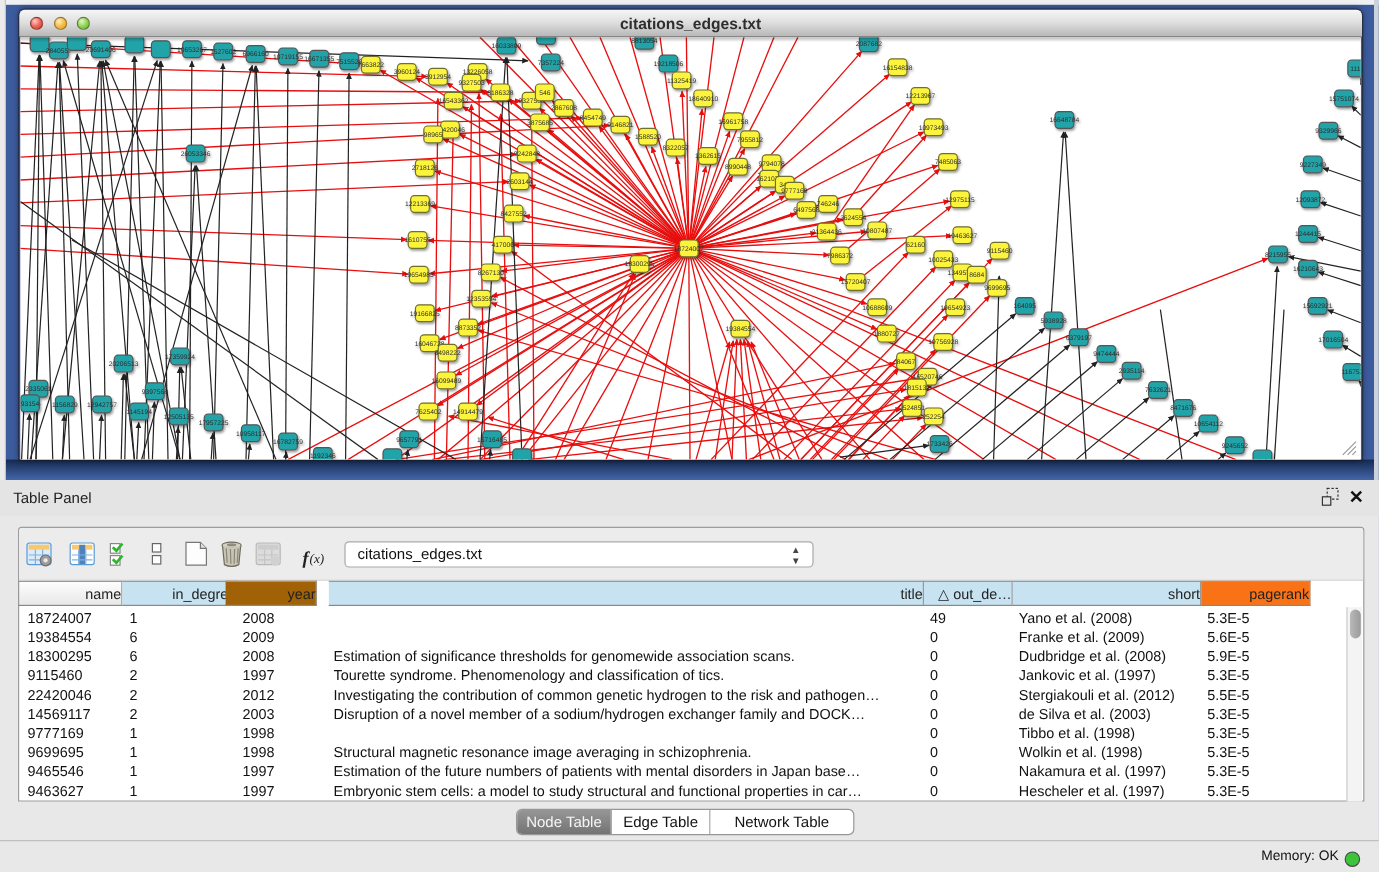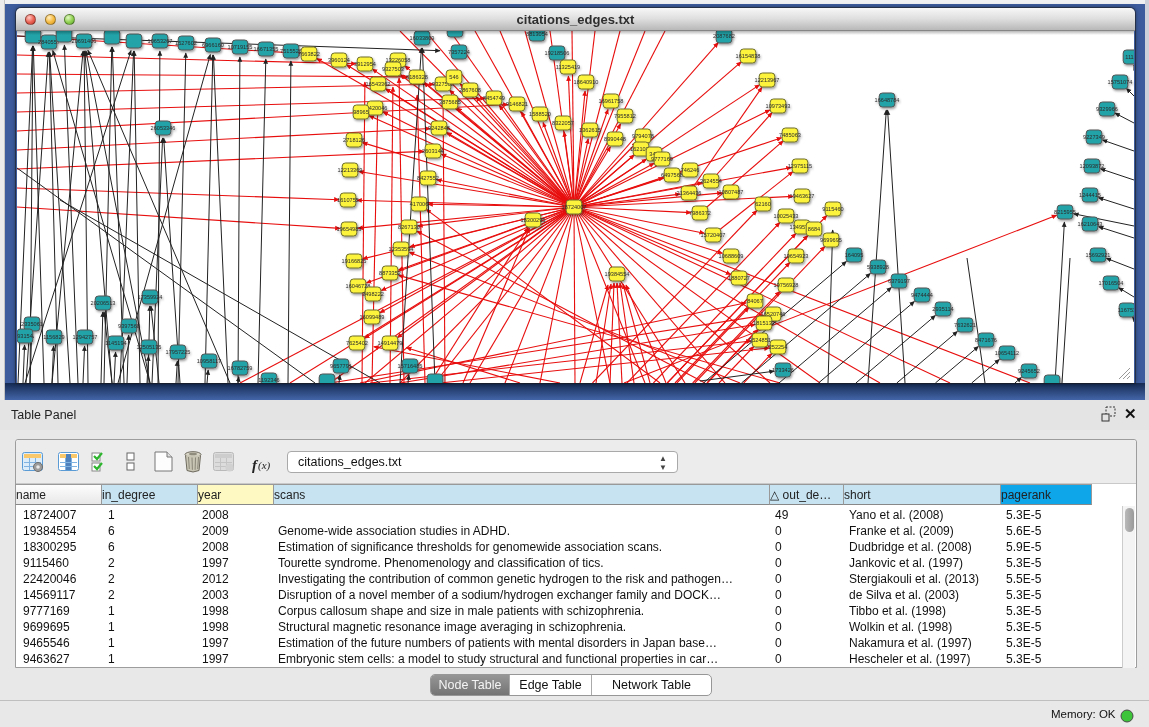--- a/index.html
+++ b/index.html
@@ -15,21 +15,21 @@
 #canvas { position:absolute; left:17px; top:31px; width:1117px; height:352px; background:#fff; overflow:hidden; }
 #canvas .shadow { position:absolute; left:0; top:0; width:100%; height:4px; background:linear-gradient(to bottom,rgba(0,0,0,.28),rgba(0,0,0,0)); z-index:5; }
 #grip { position:absolute; left:1117px; top:366px; width:14px; height:14px; z-index:6; }
 #tp { position:absolute; left:0; top:400px; width:1149px; height:327px; background:#e8e8e8; }
 #tp .hdr { position:absolute; left:0; top:0; width:1149px; height:30px; background:#e4e4e4; }
 #tp .hdr .title { position:absolute; left:11px; top:8px; font-size:12.5px; color:#222; }
 #tp .hdr .close { position:absolute; left:1124px; top:5px; font-size:15px; font-weight:bold; color:#111; }
 #frame { position:absolute; left:15px; top:39px; width:1122px; height:229px; background:#fff; border:1px solid #9d9d9d; border-radius:3px 3px 0 0; }
 #toolbar { position:absolute; left:0; top:0; width:1120px; height:44px; background:#ececec; border-bottom:1px solid #c9c9c9; border-radius:3px 3px 0 0; }
 #combo { position:absolute; left:271px; top:11px; width:391px; height:22px; background:#fff; border:1px solid #a9a9a9; border-radius:4px; font-size:12.5px; color:#111; line-height:20px; padding-left:10px; }
-.thead { position:absolute; top:84px; height:21px; font-size:12px; color:#222; text-align:left; line-height:21px; border-right:1px solid #999; border-top:1px solid #999; border-bottom:1px solid #888; }
+.thead { position:absolute; top:84px; height:21px; font-size:12px; color:#222; text-align:right; line-height:21px; border-right:1px solid #999; border-top:1px solid #999; border-bottom:1px solid #888; }
 .trow { position:absolute; left:15px; width:1105px; height:16px; font-size:12px; color:#111; }
 .trow span { position:absolute; white-space:nowrap; overflow:hidden; line-height:16px; }
 #tabs { position:absolute; left:430px; top:674px; height:22px; border:1px solid #979797; border-radius:5px; background:#fff; font-size:12.5px; }
 #tabs div { float:left; height:20px; line-height:20px; text-align:center; color:#111; }
 #status { position:absolute; left:0; top:700px; width:1149px; height:27px; background:#e8e8e8; border-top:1px solid #bfbfbf; font-size:11.5px; color:#111; }
 </style></head>
 <body>
 <div id="net">
   <div class="botstrip"></div>
   <div class="topstrip"></div>
@@ -611,39 +611,38 @@
         </g>
 
         <text x="236" y="30" font-family="Liberation Serif, serif" font-style="italic" font-weight="bold" font-size="15" fill="#222">f</text>
         <text x="242" y="29" font-family="Liberation Serif, serif" font-style="italic" font-size="11" fill="#222">(x)</text>
       </svg>
     </div>
     <div id="combo">citations_edges.txt<span style="position:absolute;right:10px;top:2px;color:#444;font-size:8px;line-height:9px">▲<br>▼</span></div>
   </div>
   <div class="thead" style="left:15px;width:87px;background:linear-gradient(to bottom,#fdfdfd,#e8e8e8);border-left:1px solid #999">name</div>
   <div class="thead" style="left:102px;width:96px;background:#c7e3f2">in_degree</div>
-  <div class="thead" style="left:198px;width:76px;background:#fef9c3">year</div>
-  <div class="thead" style="left:274px;width:496px;background:#c7e3f2">scans</div>
+  <div class="thead" style="left:188px;width:76px;background:#a16207">year</div>
+  <div class="thead" style="left:274px;width:496px;background:#c7e3f2">title</div>
   <div class="thead" style="left:770px;width:74px;background:#c7e3f2">△ out_de…</div>
   <div class="thead" style="left:844px;width:157px;background:#c7e3f2">short</div>
-  <div class="thead" style="left:1001px;width:91px;background:#0ea5e9">pagerank</div>
+  <div class="thead" style="left:1001px;width:91px;background:#f97316">pagerank</div>
 </div>
 <div class="trow" style="top:507px">
  <span style="left:8px">18724007</span>
     <span style="left:93px">1</span>
  <span style="left:187px">2008</span>
  <span style="left:760px">49</span>
     <span style="left:834px">Yano et al. (2008)</span>
  <span style="left:991px">5.3E-5</span>
   </div>
 <div class="trow" style="top:523px">
  <span style="left:8px">19384554</span>
     <span style="left:93px">6</span>
  <span style="left:187px">2009</span>
-    <span style="left:263px;width:496px">Genome-wide association studies in ADHD.</span>
  <span style="left:760px">0</span>
     <span style="left:834px">Franke et al. (2009)</span>
  <span style="left:991px">5.6E-5</span>
   </div>
 <div class="trow" style="top:539px">
  <span style="left:8px">18300295</span>
     <span style="left:93px">6</span>
  <span style="left:187px">2008</span>
     <span style="left:263px;width:496px">Estimation of significance thresholds for genomewide association scans.</span>
  <span style="left:760px">0</span>
@@ -658,37 +657,36 @@
  <span style="left:760px">0</span>
     <span style="left:834px">Jankovic et al. (1997)</span>
  <span style="left:991px">5.3E-5</span>
   </div>
 <div class="trow" style="top:571px">
  <span style="left:8px">22420046</span>
     <span style="left:93px">2</span>
  <span style="left:187px">2012</span>
     <span style="left:263px;width:496px">Investigating the contribution of common genetic hydrogen to the risk and pathogen…</span>
  <span style="left:760px">0</span>
-    <span style="left:834px">Stergiakouli et al. (2013)</span>
+    <span style="left:834px">Stergiakouli et al. (2012)</span>
  <span style="left:991px">5.5E-5</span>
   </div>
 <div class="trow" style="top:587px">
  <span style="left:8px">14569117</span>
     <span style="left:93px">2</span>
  <span style="left:187px">2003</span>
     <span style="left:263px;width:496px">Disruption of a novel member of a sodium/hydrogen exchanger family and DOCK…</span>
  <span style="left:760px">0</span>
     <span style="left:834px">de Silva et al. (2003)</span>
  <span style="left:991px">5.3E-5</span>
   </div>
 <div class="trow" style="top:603px">
  <span style="left:8px">9777169</span>
     <span style="left:93px">1</span>
  <span style="left:187px">1998</span>
-    <span style="left:263px;width:496px">Corpus callosum shape and size in male patients with schizophrenia.</span>
  <span style="left:760px">0</span>
     <span style="left:834px">Tibbo et al. (1998)</span>
  <span style="left:991px">5.3E-5</span>
   </div>
 <div class="trow" style="top:619px">
  <span style="left:8px">9699695</span>
     <span style="left:93px">1</span>
  <span style="left:187px">1998</span>
     <span style="left:263px;width:496px">Structural magnetic resonance image averaging in schizophrenia.</span>
  <span style="left:760px">0</span>

